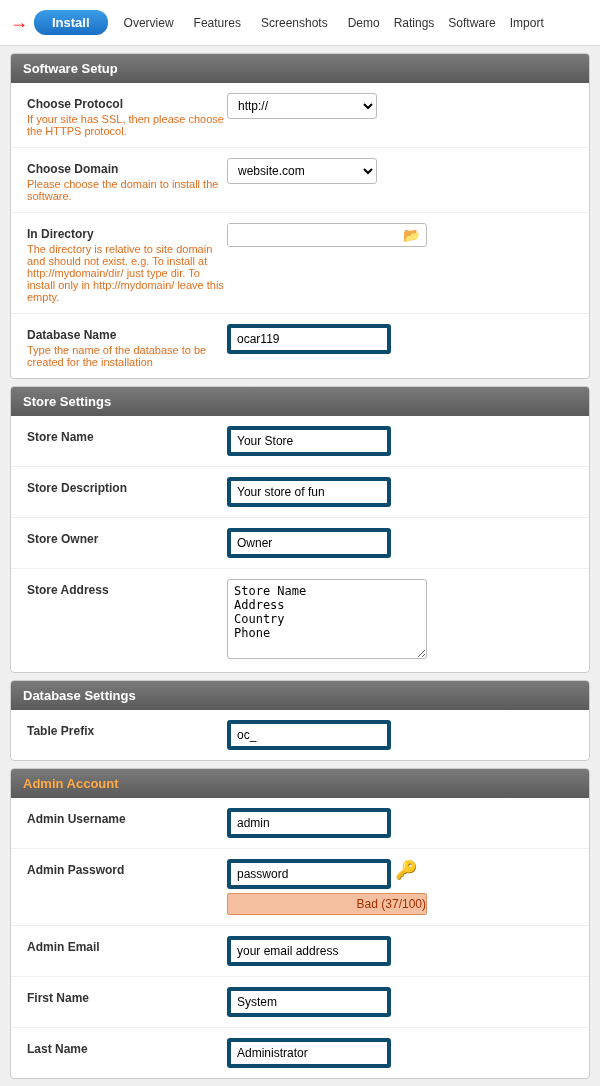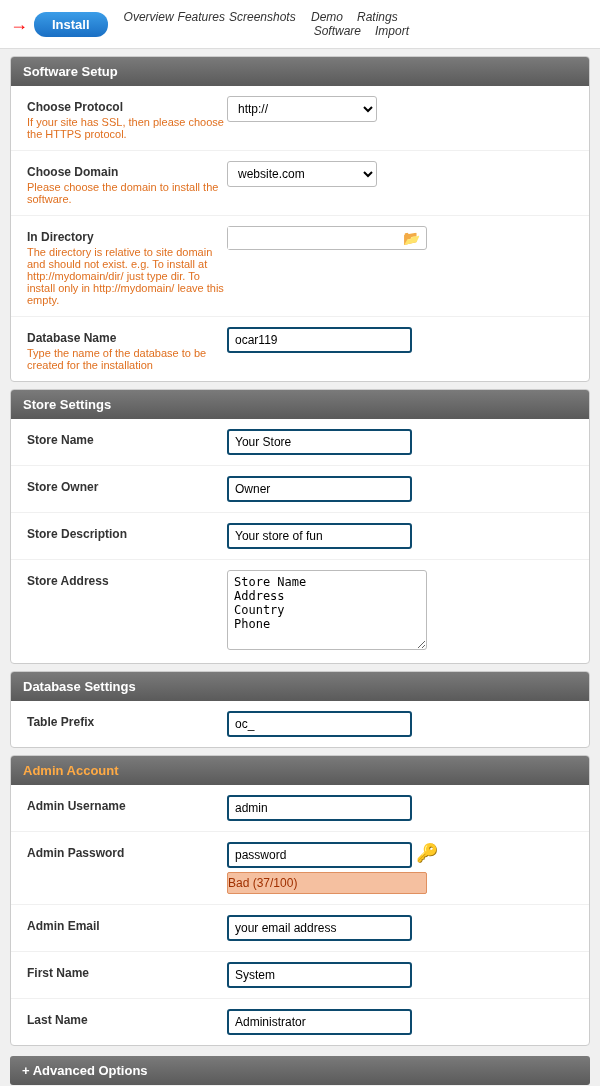--- a/index.html
+++ b/index.html
@@ -34,24 +34,23 @@
       color: #fff;
       border: none;
       border-radius: 12px;
       padding: 5px 18px;
       font-size: 13px;
       font-weight: bold;
       cursor: pointer;
     }
     .nav-links {
       display: flex;
-      gap: 4px;
+      gap: 20px;
       flex-wrap: wrap;
-      align-items: flex-start;
-      font-style: italic;
+      align-items: center;
     }
     .nav-links a {
       color: #333;
       text-decoration: none;
       font-size: 12px;
     }
 
     
     .section {
       background: #fff;
@@ -98,23 +97,23 @@
     }
     .form-select {
       width: 150px;
       padding: 4px 6px;
       border: 1px solid #bbb;
       border-radius: 3px;
       font-size: 12px;
       background: #fff;
     }
     .form-input {
-      width: 185px;
+      width: 164px;
       padding: 4px 6px;
-      border: 2px solid #0c4a6e;
+      border: 4px solid #0c4a6e;
       border-radius: 3px;
       font-size: 12px;
     }
     .dir-wrap {
       display: flex;
       align-items: center;
       border: 1px solid #bbb;
       border-radius: 3px;
       width: 200px;
       background: #fff;
@@ -148,21 +147,21 @@
       gap: 4px;
     }
     .key-icon {
       font-size: 18px;
       color: #c8a000;
     }
     .password-strength {
       background: #f5c0a0;
       border: 1px solid #e09060;
       color: #a03000;
-      text-align: left;
+      text-align: right;
       font-size: 12px;
       padding: 3px 0;
       width: 200px;
       margin-top: 4px;
       border-radius: 2px;
     }
 
     
     .advanced-section {
       background: linear-gradient(to bottom, #7a7a7a, #5a5a5a);
@@ -171,21 +170,21 @@
       font-size: 13px;
       padding: 7px 12px;
       margin: 10px 10px;
       border-radius: 3px;
       cursor: pointer;
     }
 
     
     .nav-group {
       display: flex;
-      flex-direction: column;
+      flex-direction: row;
       align-items: center;
       font-size: 12px;
     }
   </style>
 </head>
 <body>
 
 <div class="top-nav">
   <div class="arrow-install">
     <span class="arrow">→</span>
@@ -269,30 +268,30 @@
   </div>
 
   <div class="form-row">
     <div class="form-label">Store Name</div>
     <div class="form-control-wrap">
       <input type="text" class="form-input" value="Your Store" style="">
     </div>
   </div>
 
   <div class="form-row">
+    <div class="form-label">Store Description</div>
+    <div class="form-control-wrap">
+      <input type="text" class="form-input" value="Your store of fun" style="">
+    </div>
+  </div>
+
+  <div class="form-row">
     <div class="form-label">Store Owner</div>
     <div class="form-control-wrap">
       <input type="text" class="form-input" value="Owner" style="">
-    </div>
-  </div>
-
-  <div class="form-row">
-    <div class="form-label">Store Description</div>
-    <div class="form-control-wrap">
-      <input type="text" class="form-input" value="Your store of fun" style="">
     </div>
   </div>
 
   <div class="form-row">
     <div class="form-label">Store Address</div>
     <div class="form-control-wrap">
       <textarea class="form-textarea" style="">Store Name
 Address
 Country
 Phone</textarea>

